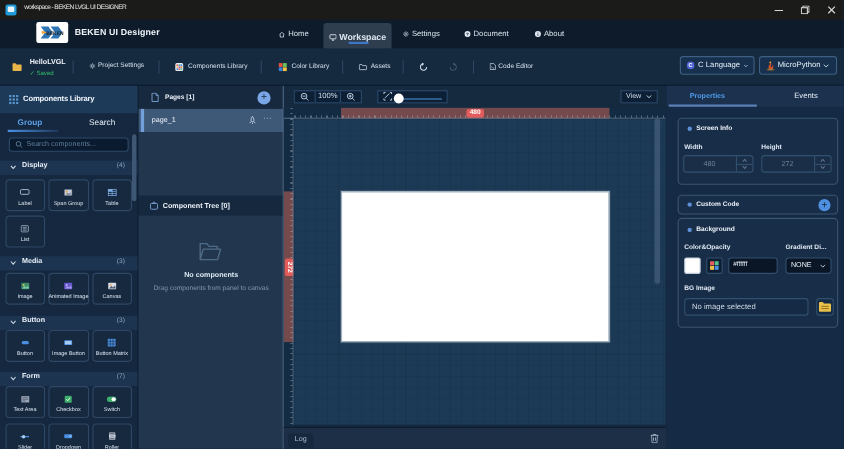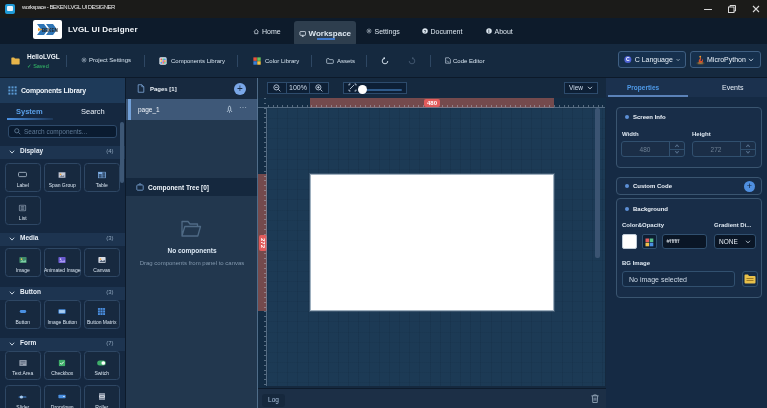--- a/index.html
+++ b/index.html
@@ -106,21 +106,21 @@
 
 <div id="header">
   <div id="logo">
     <svg width="29" height="19" viewBox="0 0 29 19">
       <path d="M4 4 L11 4 L15 9.5 L11 15 L4 15 L8 9.5 Z" fill="#2e75b6"></path>
       <path d="M13 4 L20 4 L24 9.5 L20 15 L13 15 L17 9.5 Z" fill="#2e75b6"></path>
       <path d="M5 8 L10 9.5 L5 11 Z" fill="#f0a030"></path>
       <text x="9" y="11.8" font-size="4.5" font-weight="bold" fill="#222" font-family="Liberation Sans">BEKEN</text>
     </svg>
   </div>
-  <div id="apptitle">LVGL UI Designer</div>
+  <div id="apptitle">BEKEN UI Designer</div>
   <div class="nav" style="left:253px;">
     <svg width="6.5" height="7" viewBox="0 0 12 12">
         <path d="M2 6 L6 2 L10 6 M3.2 5.5 V10 H8.8 V5.5" fill="none" stroke="#dce6ef" stroke-width="1.3"></path>
       </svg>
     <span>Home</span>
   </div>
   <div class="nav" id="nav-workspace">
     <svg width="7.5" height="7.5" viewBox="0 0 12 12">
         <rect x="1.5" y="2.5" width="9" height="6" rx="1" fill="none" stroke="#e8eff7" stroke-width="1.2"></rect>
         <path d="M4.5 10.8 H7.5 M6 8.5 V10.8" stroke="#e8eff7" stroke-width="1.2"></path>
@@ -247,21 +247,21 @@
           <rect x="0.5" y="4.7" width="2.6" height="2.6"></rect>
           <rect x="4.7" y="4.7" width="2.6" height="2.6"></rect>
           <rect x="8.9" y="4.7" width="2.6" height="2.6"></rect>
           <rect x="0.5" y="8.9" width="2.6" height="2.6"></rect>
           <rect x="4.7" y="8.9" width="2.6" height="2.6"></rect>
           <rect x="8.9" y="8.9" width="2.6" height="2.6"></rect>
         </g>
       </svg>
     <span>Components Library</span>
   </div>
-  <div id="tab-system">System</div>
+  <div id="tab-system">Group</div>
   <div id="tab-custom">Search</div>
   <div id="tab-underline"></div>
   <div id="search">
     <svg width="7" height="7" viewBox="0 0 8 8">
         <circle cx="3.2" cy="3.2" r="2.4" fill="none" stroke="#5f7a96"></circle>
         <path d="M5 5 L7.2 7.2" stroke="#5f7a96"></path>
       </svg>
     <span>Search components...</span>
   </div>
 

